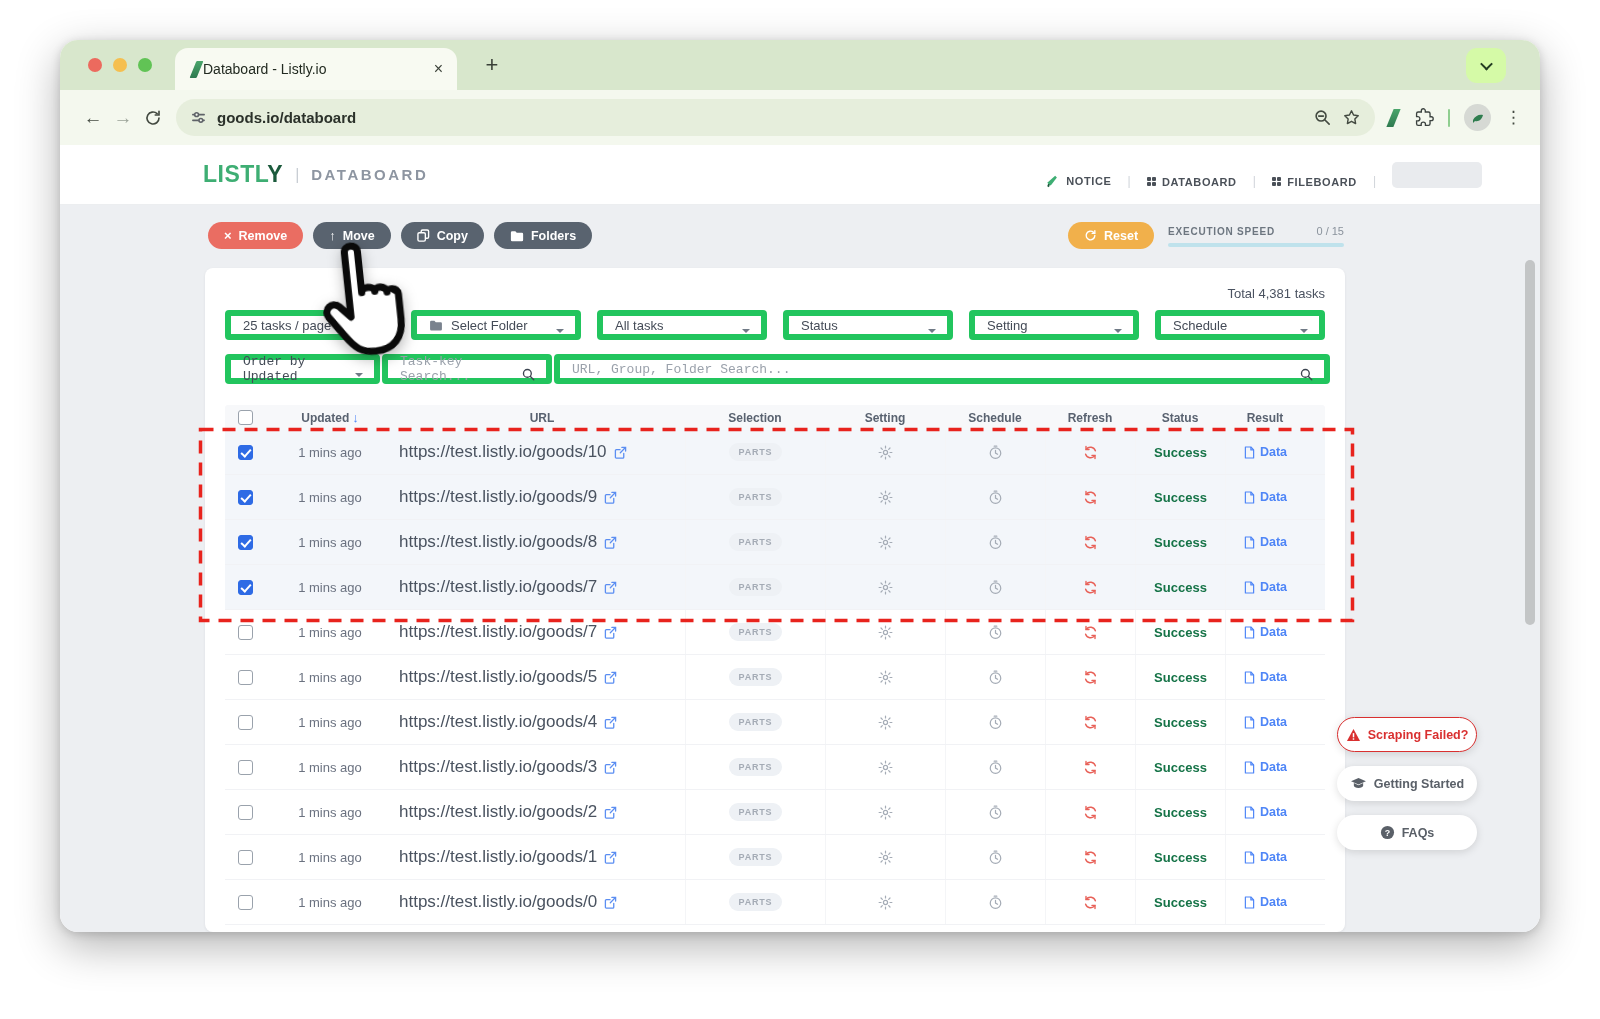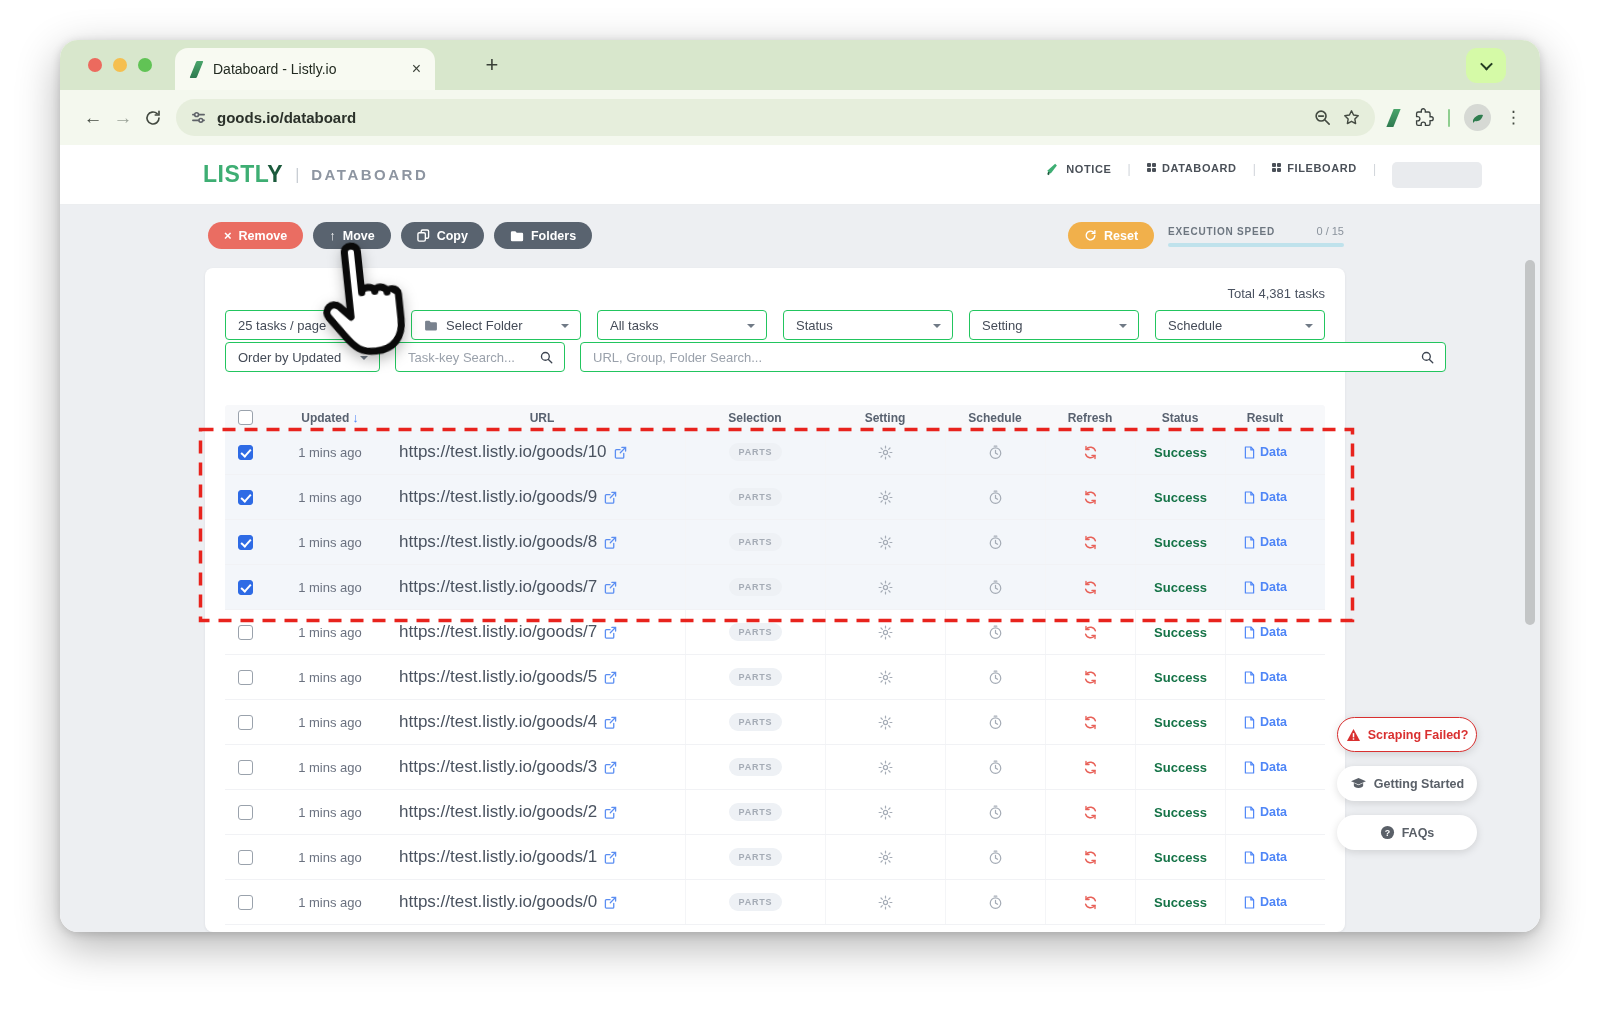--- a/index.html
+++ b/index.html
@@ -8,22 +8,22 @@
   
   .window { position:absolute; left:60px; top:40px; width:1480px; height:892px;
     border-radius:18px; overflow:hidden; background:#fff;
     box-shadow:0 14px 44px rgba(0,0,0,.30), 0 2px 10px rgba(0,0,0,.15); }
 
   
   .tabstrip { position:relative; height:50px; background:#d8e7cc; }
   .traffic { position:absolute; left:28px; top:18px; display:flex; gap:11px; }
   .traffic span { width:14px; height:14px; border-radius:50%; }
   .light-red { background:#ec6a5e; } .light-yellow { background:#f5bf4f; } .light-green { background:#61c355; }
-  .tab { position:absolute; left:115px; top:8px; width:260px; height:42px; background:#f8faf2;
-    border-radius:13px 13px 0 0; display:flex; align-items:center; padding:0 14px; gap:10px; }
+  .tab { position:absolute; left:115px; top:8px; width:282px; height:42px; background:#f8faf2;
+    border-radius:13px 13px 0 0; display:flex; align-items:center; padding:0 14px; }
   .favicon { width:14px; height:17px; position:relative; flex:0 0 auto; }
   .favicon i { position:absolute; left:4px; top:0; width:7px; height:17px; background:linear-gradient(180deg,#4aa56b,#2e7a50); transform:skewX(-22deg); border-radius:1px; }
   .tab-title { font-size:14px; color:#222a21; flex:1; white-space:nowrap; overflow:hidden; }
   .tab-close { font-size:16px; color:#3c423a; cursor:default; }
   .newtab { position:absolute; left:418px; top:12px; font-size:22px; color:#394037; width:28px; text-align:center; }
   .chevron-btn { position:absolute; right:34px; top:8px; width:40px; height:35px; background:#d5faa7; border-radius:11px; display:flex; align-items:center; justify-content:center; }
   .chevron-btn b { width:9px; height:9px; border-right:2.5px solid #233c22; border-bottom:2.5px solid #233c22; transform:rotate(45deg) translate(-1px,-1px); }
 
   
   .toolbar { height:55px; background:#f4f8ee; display:flex; align-items:center; padding:0 18px; }
@@ -39,21 +39,21 @@
   .avatar { width:27px; height:27px; border-radius:50%; background:#d6d9d4; display:flex; align-items:center; justify-content:center; }
   .kebab { font-size:17px; color:#434a41; }
 
   
   .page { position:relative; height:787px; background:#edeff2; }
   .page-header { height:60px; background:#fff; display:flex; align-items:center; padding:0 58px 0 143px; border-bottom:1px solid #eceef0; }
   .logo { font-size:23px; font-weight:800; letter-spacing:.5px; color:#3eae73; }
   .logo .logo-y { color:#1b5a3c; }
   .logo-div { color:#c9ced4; margin:0 12px; font-size:16px; }
   .logo-section { font-size:15px; font-weight:600; color:#8d95a1; letter-spacing:2.5px; }
-  .hnav { margin-left:auto; display:flex; align-items:flex-start; gap:16px; }
+  .hnav { margin-left:auto; display:flex; align-items:flex-end; gap:16px; }
   .hnav-item { display:flex; align-items:center; gap:6px; font-size:11px; font-weight:700; color:#4a5058; letter-spacing:.6px; cursor:pointer; }
   .hnav-sep { color:#d0d4da; font-size:12px; }
   .hnav-pill { width:90px; height:26px; background:#e9ebee; border-radius:5px; }
   .grid-ic { display:grid; grid-template-columns:4px 4px; grid-template-rows:4px 4px; gap:1.5px; }
   .grid-ic i { background:#4a5058; border-radius:1px; }
 
   .main { position:relative; height:727px; }
 
   
   .actions { position:absolute; left:148px; top:17px; display:flex; gap:10px; z-index:6; }
@@ -66,23 +66,23 @@
   .exec { position:absolute; left:1108px; top:20px; width:176px; }
   .exec-row { display:flex; justify-content:space-between; align-items:baseline; }
   .exec-label { font-size:10px; font-weight:700; color:#6d7680; letter-spacing:.8px; }
   .exec-val { font-size:11px; color:#8a929c; }
   .exec-bar { margin-top:6px; height:4px; background:#bfe2ec; border-radius:2px; }
 
   
   .card { position:absolute; left:145px; top:63px; width:1140px; height:664px; background:#fff; border-radius:8px; box-shadow:0 1px 3px rgba(25,30,40,.07); z-index:1; }
   .total { position:absolute; top:18px; right:20px; font-size:13px; color:#4a5260; }
   .frow1 { position:absolute; top:42px; left:20px; display:flex; gap:16px; }
-  .frow2 { position:absolute; top:74px; left:20px; display:flex; gap:15px; }
-  .fbox { height:30px; background:#fff; border:1px solid #22c55e; border-radius:4px; display:flex; align-items:center; padding:0 12px; font-size:13px; color:#444b57; position:relative; cursor:pointer; }
-  .w170 { width:170px; } .w155 { width:155px; } .w747 { width:866px; }
+  .frow2 { position:absolute; top:86px; left:20px; display:flex; gap:2px;font-family:Liberation Mono, monospace; }
+  .fbox { height:30px; background:#fff; border:6px solid #22c55e; border-radius:4px; display:flex; align-items:center; padding:0 12px; font-size:13px; color:#444b57; position:relative; cursor:pointer; }
+  .w170 { width:170px; } .w155 { width:155px; } .w747 { width:776px; }
   .fbox .caret { position:absolute; right:11px; top:13px; width:0; height:0; border-left:4px solid transparent; border-right:4px solid transparent; border-top:4.5px solid #707a86; }
   .fbox .mag { position:absolute; right:10px; top:7px; }
   .fbox .ph { color:#9aa1ab; }
   .fbox .fico { margin-right:8px; display:flex; }
 
   
   .thead { position:absolute; top:137px; left:20px; width:1100px; height:25px; background:#f7f8fa; display:flex; align-items:center; border-radius:3px 3px 0 0; }
   .thead .hc { font-size:12px; font-weight:700; color:#596270; text-align:center; }
   .tbody { position:absolute; top:162px; left:20px; width:1100px; }
   .trow { height:45px; display:flex; align-items:center; border-bottom:1px solid #f1f2f5; background:#fff;text-align:right; }

